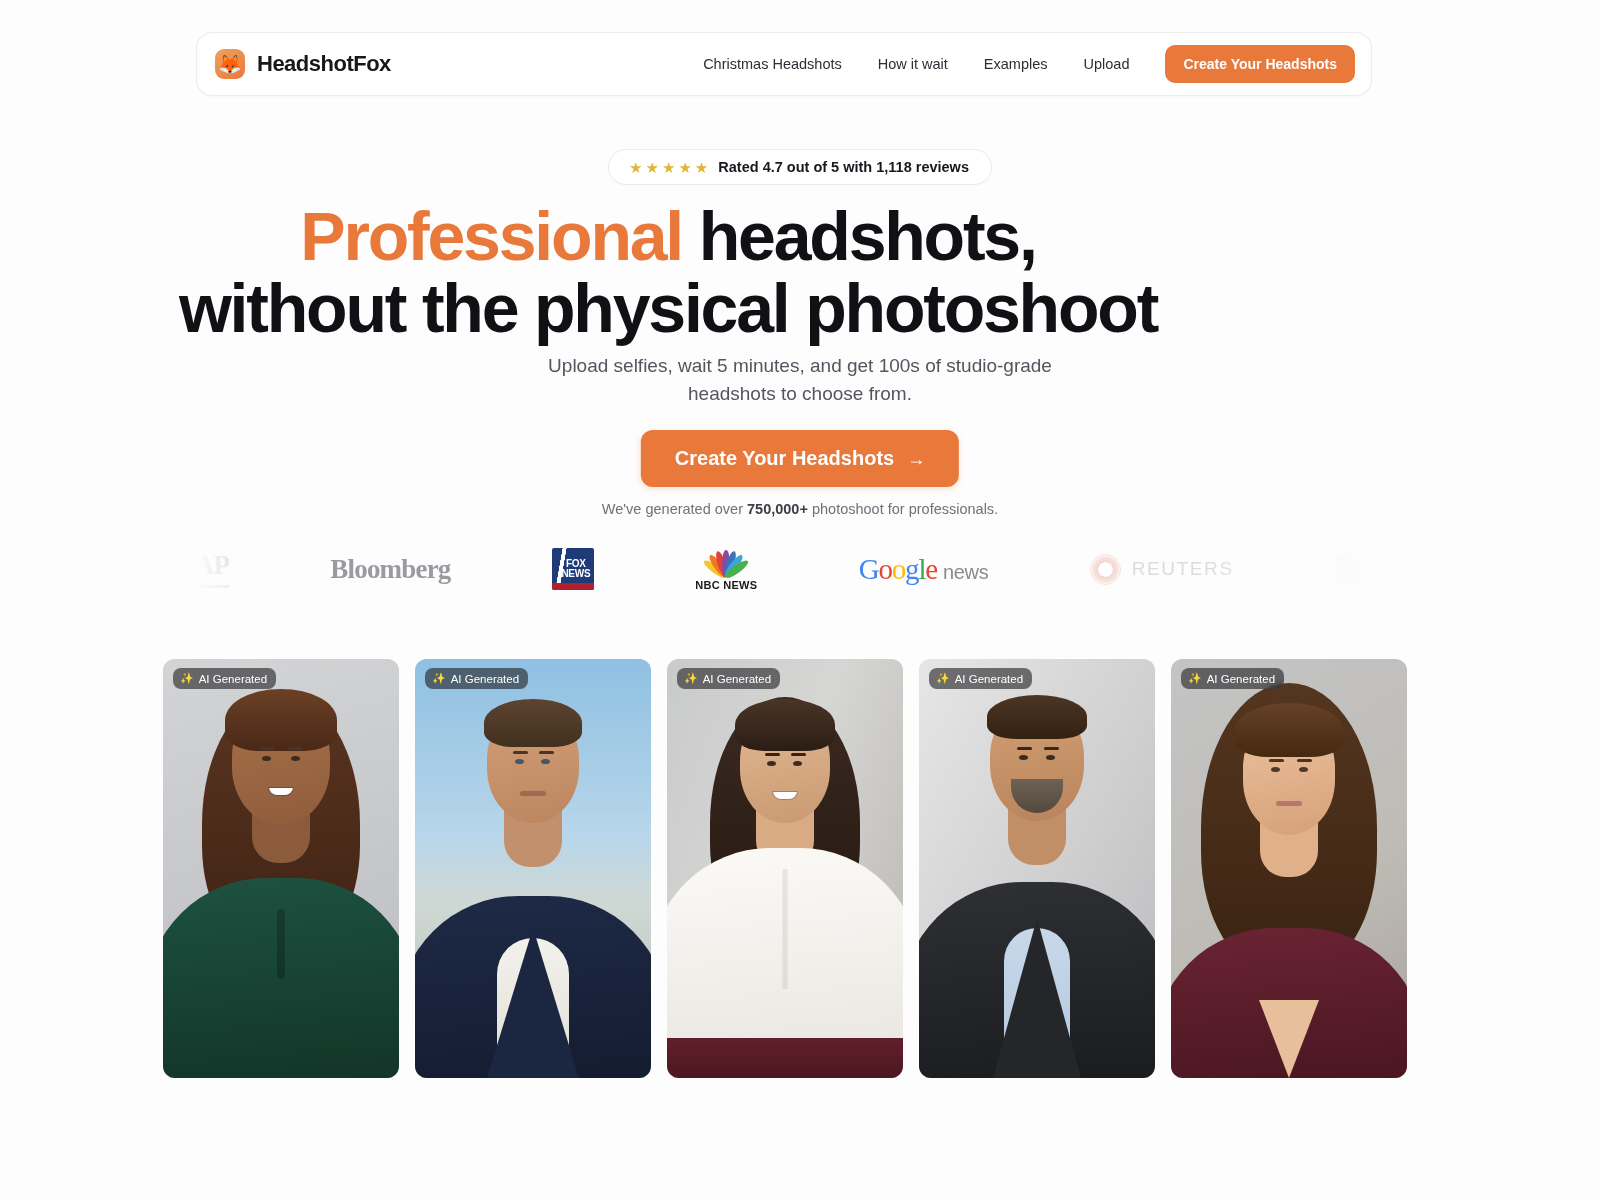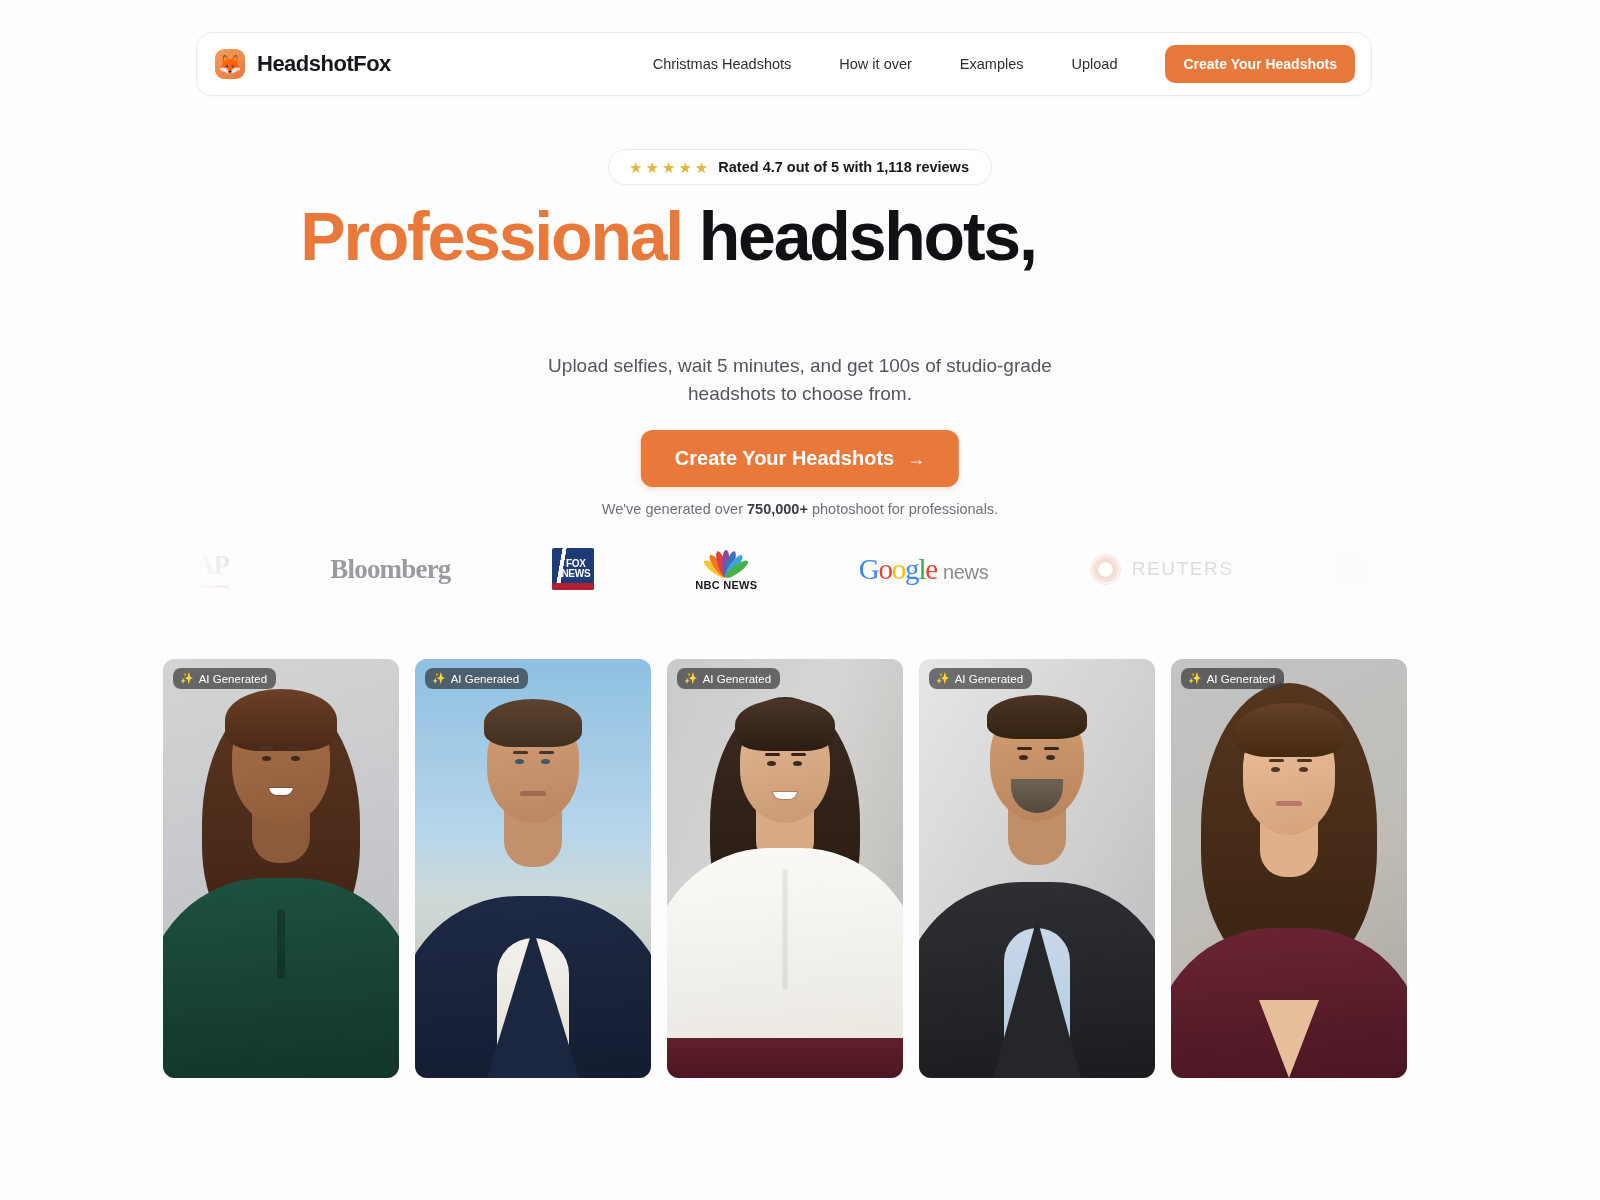--- a/index.html
+++ b/index.html
@@ -28,21 +28,21 @@
   .brand-logo {
     width: 30px; height: 30px; border-radius: 9px;
     background: linear-gradient(145deg,#f2a05c,#e8793a);
     display: flex; align-items: center; justify-content: center;
     font-size: 19px; line-height: 1;
   }
   .brand-name {
     font-size: 22px; font-weight: 700; color: #16181d;
     letter-spacing: -0.5px;
   }
-  .nav { margin-left: auto; display: flex; align-items: center; gap: 16px; }
+  .nav { margin-left: auto; display: flex; align-items: center; gap: 4px; }
   .nav-link {
     font-size: 14.5px; color: #2b2e35; text-decoration: none;
     padding: 0 16px; white-space: nowrap; cursor: pointer;
   }
   .nav-cta {
     margin-left: 16px;
     background: #e8793a; color: #fff;
     font-size: 14px; font-weight: 600;
     padding: 11px 18px; border-radius: 10px;
     border: none; cursor: pointer; white-space: nowrap;
@@ -191,21 +191,21 @@
 
   <div class="header-wrap">
     <div class="brand">
       <div class="brand-logo">
         <span>🦊</span>
       </div>
       <span class="brand-name">HeadshotFox</span>
     </div>
     <nav class="nav">
       <a class="nav-link">Christmas Headshots</a>
-      <a class="nav-link">How it over</a>
+      <a class="nav-link">How it wait</a>
       <a class="nav-link">Examples</a>
       <a class="nav-link">Upload</a>
       <button class="nav-cta">Create Your Headshots</button>
     </nav>
   </div>
 
   <div class="hero">
 
     <div class="rating-pill">
       <span class="stars">
@@ -213,20 +213,21 @@
         <span>★</span>
         <span>★</span>
         <span>★</span>
         <span>★</span>
       </span>
       <span class="rating-text">Rated 4.7 out of 5 with 1,118 reviews</span>
     </div>
 
     <h1 class="headline">
       <span class="accent">Professional</span><span> headshots,</span>
+      <span class="l2">without the physical photoshoot</span>
     </h1>
 
     <p class="subhead">
       <span>Upload selfies, wait 5 minutes, and get 100s of</span>
       <span>studio-grade headshots to choose from.</span>
     </p>
 
     <button class="hero-cta">
       <span>Create Your Headshots</span>
       <span class="arrow">→</span>

